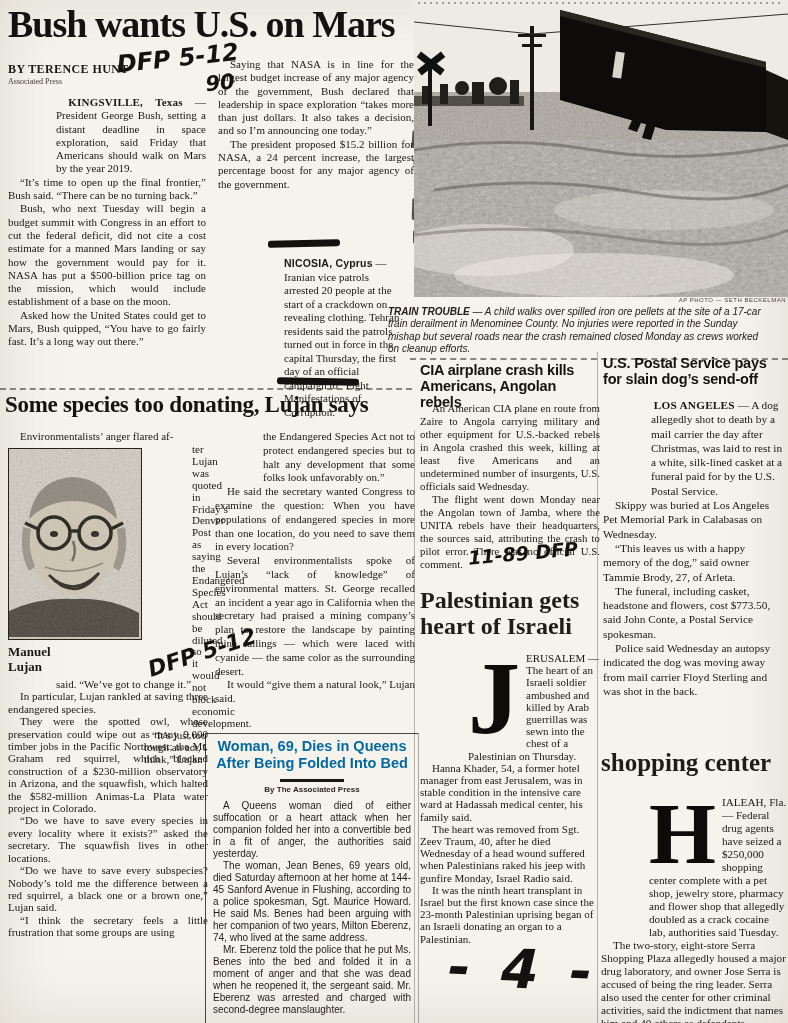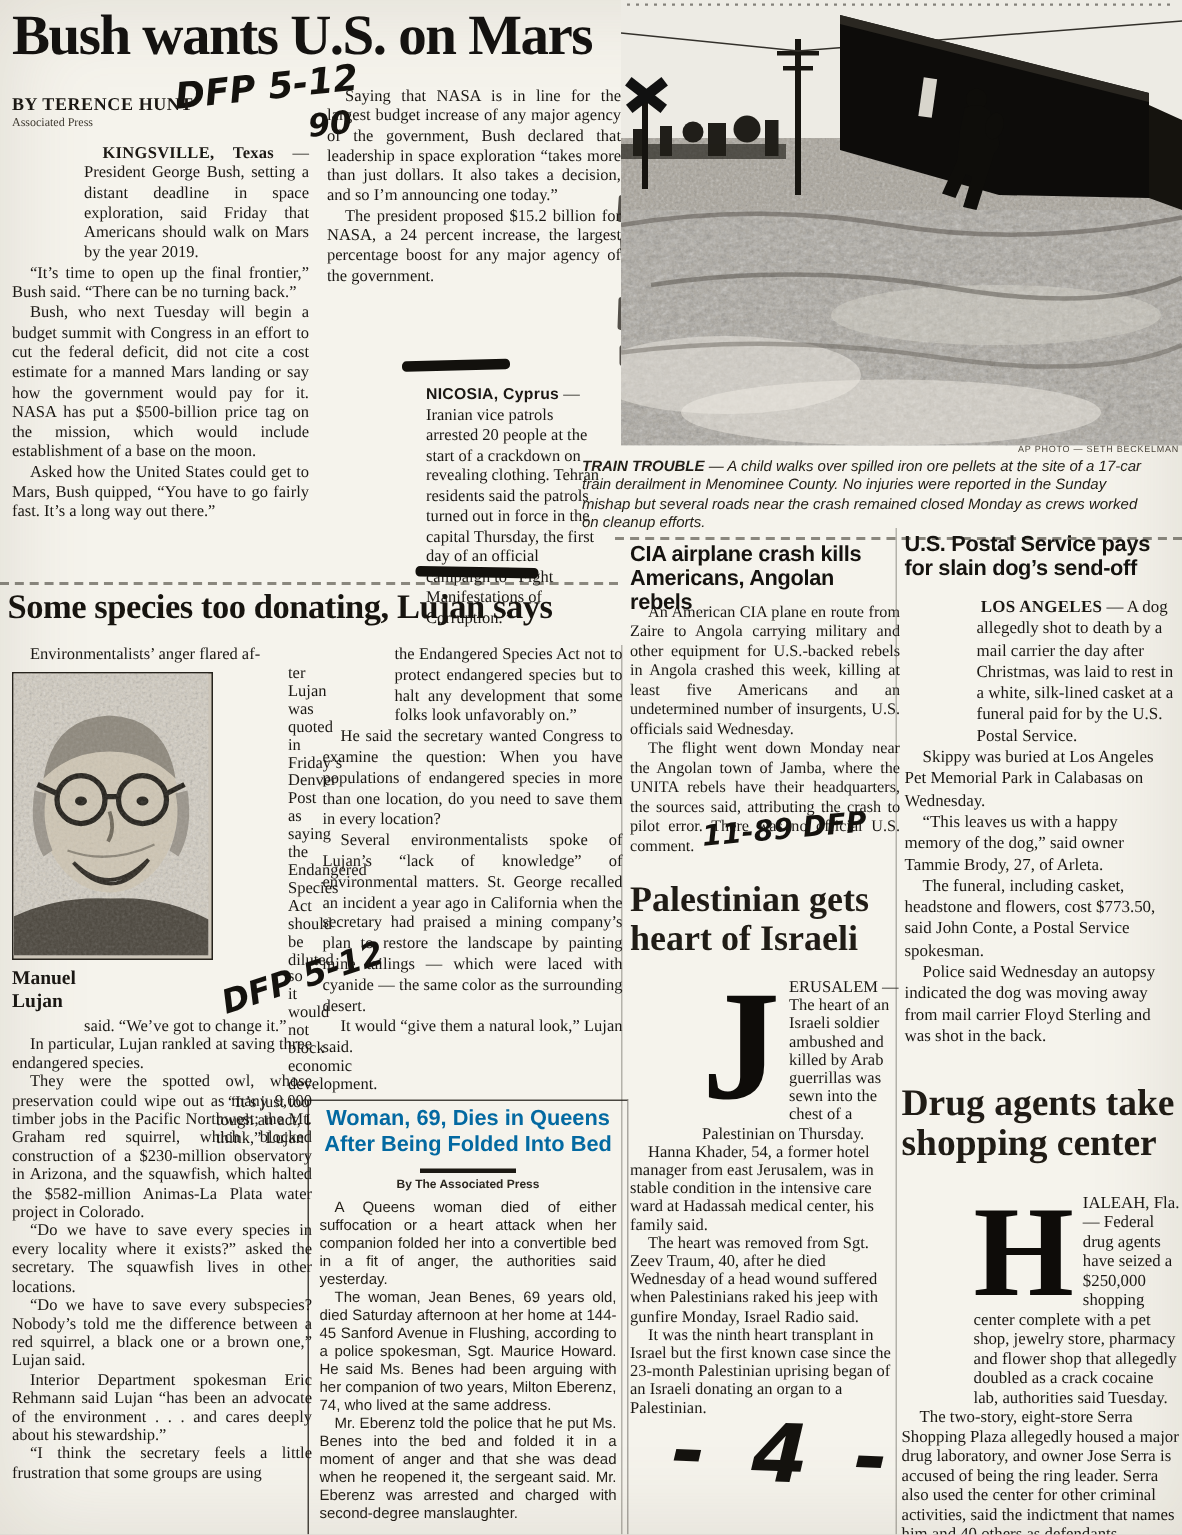--- a/index.html
+++ b/index.html
@@ -229,21 +229,20 @@
     <span>Lujan</span>
   </div>
   <div class="hand" style="left:146px;top:640px;font-size:22px;transform:rotate(-18deg);">DFP 5-12</div>
 
   <div class="col" id="lujan-col1-lower" style="left:8px;top:678px;width:200px;">
     <p class="noind">said. “We’ve got to change it.”</p>
     <p>In particular, Lujan rankled at saving three endangered species.</p>
     <p>They were the spotted owl, whose preservation could wipe out as many 9,000 timber jobs in the Pacific Northwest; the Mt. Graham red squirrel, which blocked construction of a $230-million observatory in Arizona, and the squawfish, which halted the $582-million Animas-La Plata water project in Colorado.</p>
     <p>“Do we have to save every species in every locality where it exists?” asked the secretary. The squawfish lives in other locations.</p>
     <p>“Do we have to save every subspecies? Nobody’s told me the difference between a red squirrel, a black one or a brown one,” Lujan said.</p>
-    <p>Interior Department spokesman Eric Rehmann said Lujan “has been an advocate of the environment . . . and cares deeply about his stewardship.”</p>
     <p>“I think the secretary feels a little frustration that some groups are using</p>
   </div>
 
   <div class="col" id="lujan-col2" style="left:215px;top:430px;width:200px;">
     <p class="noind">the Endangered Species Act not to protect endangered species but to halt any development that some folks look unfavorably on.”</p>
     <p>He said the secretary wanted Congress to examine the question: When you have populations of endangered species in more than one location, do you need to save them in every location?</p>
     <p>Several environmentalists spoke of Lujan’s “lack of knowledge” of environmental matters. St. George recalled an incident a year ago in California when the secretary had praised a mining company’s plan to restore the landscape by painting mine tailings — which were laced with cyanide — the same color as the surrounding desert.</p>
     <p>It would “give them a natural look,” Lujan said.</p>
   </div>
 
@@ -294,21 +293,21 @@
   <div class="col ragged" id="postal-body" style="left:603px;top:398px;width:182px;">
     <p class="noind"><span style="text-indent:12px;display:inline-block;"></span>
       <span class="dateline">LOS ANGELES</span><span> — A dog allegedly shot to death by a mail carrier the day after Christmas, was laid to rest in a white, silk-lined casket at a funeral paid for by the U.S. Postal Service.</span></p>
     <p>Skippy was buried at Los Angeles Pet Memorial Park in Calabasas on Wednesday.</p>
     <p>“This leaves us with a happy memory of the dog,” said owner Tammie Brody, 27, of Arleta.</p>
     <p>The funeral, including casket, headstone and flowers, cost $773.50, said John Conte, a Postal Service spokesman.</p>
     <p>Police said Wednesday an autopsy indicated the dog was moving away from mail carrier Floyd Sterling and was shot in the back.</p>
   </div>
 
   <div class="h-serif2" style="position:absolute;left:601px;top:722px;width:186px;font-size:25px;">
-    <span>Drug agents take</span><br>
+    <br>
     <span>shopping center</span>
   </div>
   <div class="col ragged" id="drug-body" style="left:601px;top:796px;width:186px;">
     <p class="noind"><span class="dropcap dc-h">H</span><span>IALEAH, Fla. — Federal drug agents have seized a $250,000 shopping center complete with a pet shop, jewelry store, pharmacy and flower shop that allegedly doubled as a crack cocaine lab, authorities said Tuesday.</span></p>
     <p>The two-story, eight-store Serra Shopping Plaza allegedly housed a major drug laboratory, and owner Jose Serra is accused of being the ring leader. Serra also used the center for other criminal activities, said the indictment that names him and 40 others as defendants.</p>
   </div>
 
 </div>
 
 </body></html>

